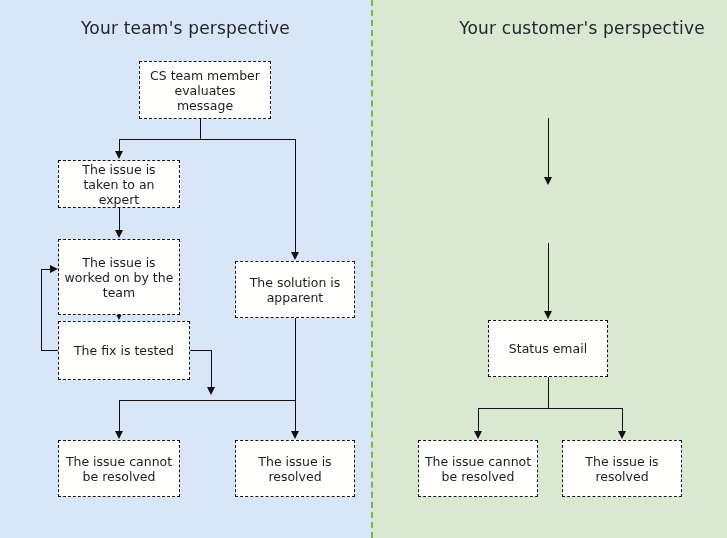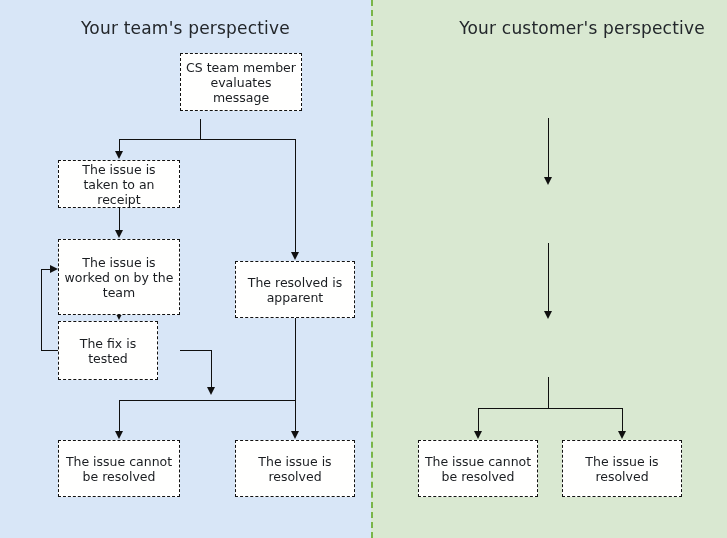--- a/index.html
+++ b/index.html
@@ -127,38 +127,38 @@
   <div class="vline" style="left:211px; top:350px; height:38px;"></div>
   <div class="arrow-down" style="left:206.5px; top:387px;"></div>
 
   <div class="hline" style="left:119px; top:400px; width:177px;"></div>
   <div class="vline" style="left:119px; top:400px; height:32px;"></div>
   <div class="arrow-down" style="left:114.5px; top:431px;"></div>
 
   <div class="vline" style="left:295px; top:318px; height:114px;"></div>
   <div class="arrow-down" style="left:290.5px; top:431px;"></div>
 
-  <div class="node" style="left:139px; top:53px; width:122px; height:58px;margin-left:41px;">
+  <div class="node" style="left:139px; top:61px; width:132px; height:58px;">
     <span>CS team member evaluates message</span>
   </div>
 
   <div class="node" style="left:58px; top:160px; width:122px; height:48px;">
-    <span>The issue is taken to an receipt</span>
+    <span>The issue is taken to an expert</span>
   </div>
 
   <div class="node" style="left:58px; top:239px; width:122px; height:76px;">
     <span>The issue is worked on by the team</span>
   </div>
 
-  <div class="node" style="left:58px; top:321px; width:100px; height:59px;">
+  <div class="node" style="left:58px; top:321px; width:132px; height:59px;">
     <span>The fix is tested</span>
   </div>
 
   <div class="node" style="left:235px; top:261px; width:120px; height:57px;">
-    <span>The resolved is apparent</span>
+    <span>The solution is apparent</span>
   </div>
 
   <div class="node" style="left:58px; top:440px; width:122px; height:57px;">
     <span>The issue cannot be resolved</span>
   </div>
 
   <div class="node" style="left:235px; top:440px; width:120px; height:57px;">
     <span>The issue is resolved</span>
   </div>
 
@@ -170,20 +170,23 @@
 
   <div class="vline" style="left:548px; top:377px; height:31px;"></div>
   <div class="hline" style="left:478px; top:408px; width:144px;"></div>
   <div class="vline" style="left:478px; top:408px; height:24px;"></div>
   <div class="arrow-down" style="left:473.5px; top:431px;"></div>
   <div class="vline" style="left:622px; top:408px; height:24px;"></div>
   <div class="arrow-down" style="left:617.5px; top:431px;"></div>
 
 
 
+  <div class="node" style="left:488px; top:320px; width:120px; height:57px;">
+    <span>Status email</span>
+  </div>
 
   <div class="node" style="left:418px; top:440px; width:120px; height:57px;">
     <span>The issue cannot be resolved</span>
   </div>
 
   <div class="node" style="left:562px; top:440px; width:120px; height:57px;">
     <span>The issue is resolved</span>
   </div>
 
 </div>

